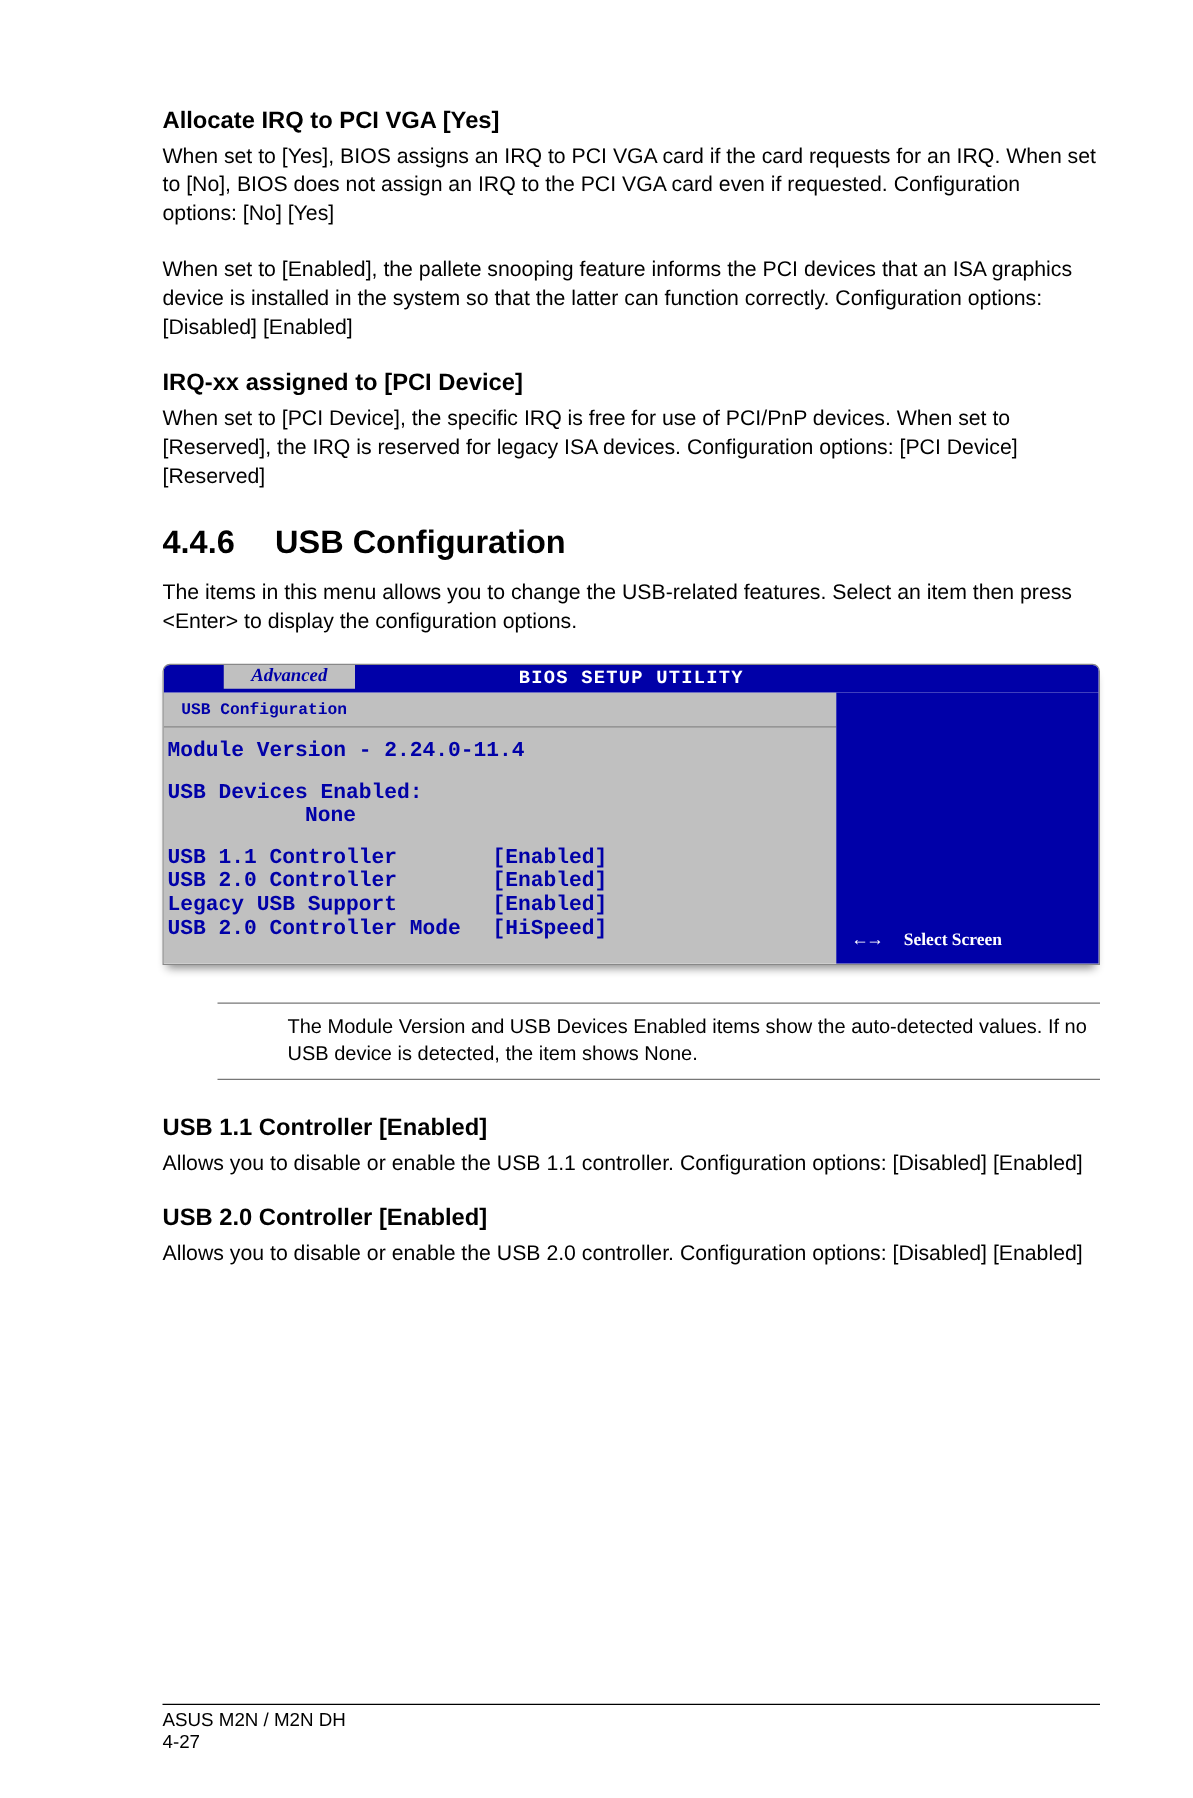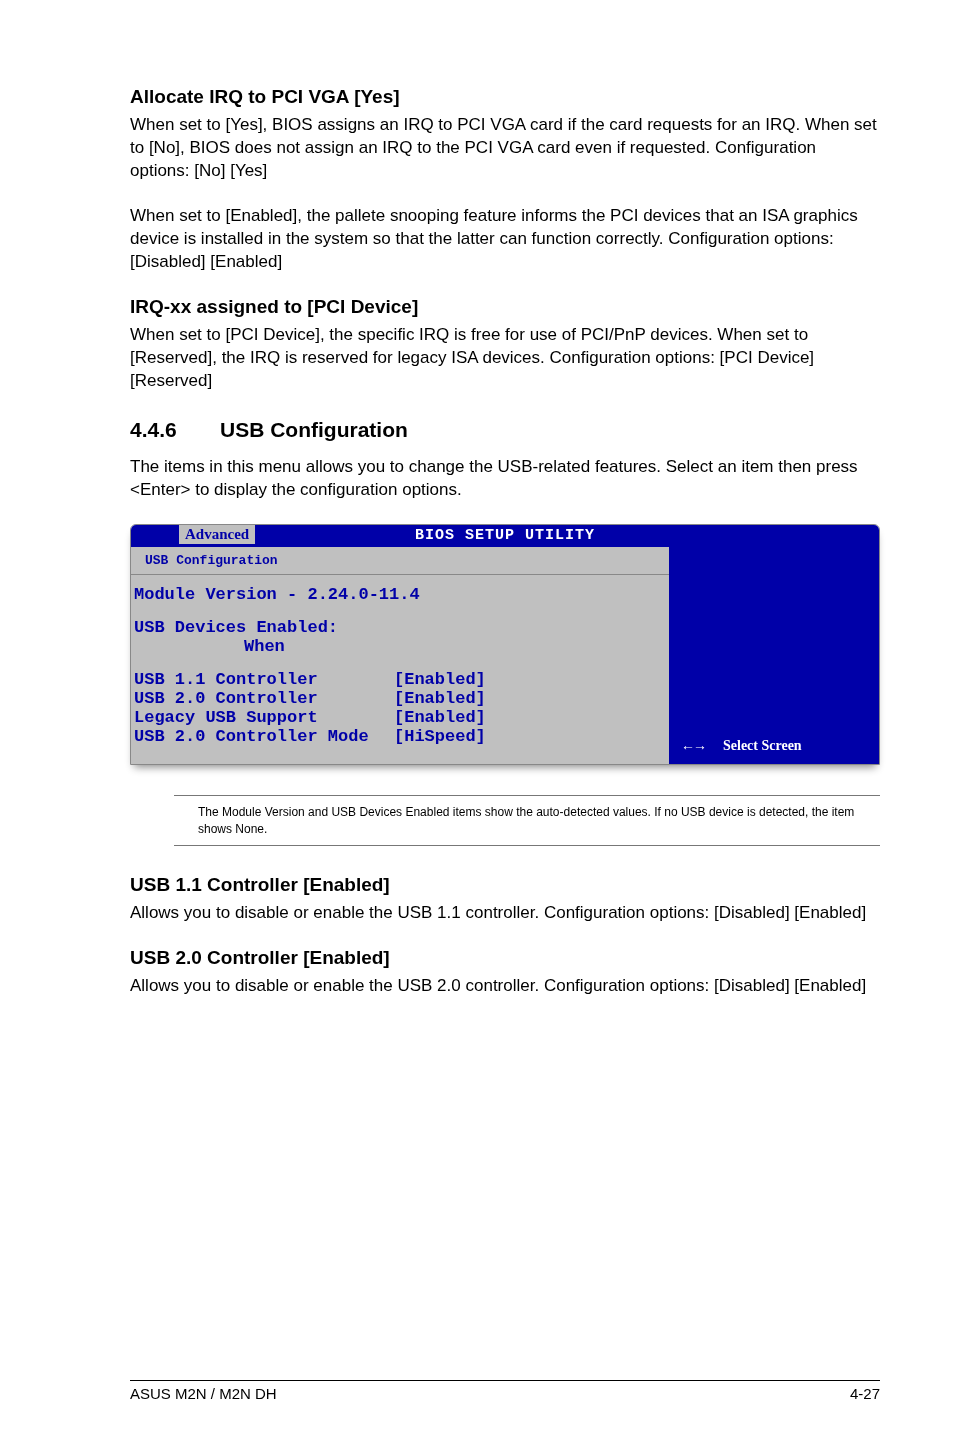--- a/index.html
+++ b/index.html
@@ -1,38 +1,38 @@
 <!DOCTYPE html>
 <html><head>
 <meta charset="utf-8">
 <style>
   * { margin:0; padding:0; box-sizing:border-box; }
   body { width:954px; height:1438px; font-family:Arial,Helvetica,sans-serif; color:#000; background:#fff; margin:0 auto; position:relative; }
   .page { padding:86px 74px 40px 130px; }
   h3.section-title { font-size:19px; font-weight:bold; margin-bottom:6px; }
   p.body { font-size:17px; line-height:1.35; margin-bottom:22px; }
-  h2.subsection { font-size:21px; font-weight:bold; margin:26px 0 14px 0; }
+  h2.subsection { font-size:26px; font-weight:bold; margin:26px 0 14px 0; }
   .subsection .num { display:inline-block; width:90px; }
   .bios-box { border:1px solid #888; border-radius:6px 6px 0 0; overflow:hidden; margin:10px 0 30px 0; box-shadow:0 6px 8px -4px #888; }
   .bios-header { background:#0000a8; height:22px; position:relative; }
-  .bios-tab { background:#c0c0c0; color:#0000a8; font-family:"Times New Roman",serif; font-weight:bold; font-size:15px; display:inline-block; padding:1px 6px; margin-left:48px; }
+  .bios-tab { background:#c0c0c0; color:#0000a8; font-family:"Times New Roman",serif; font-weight:bold; font-size:15px; display:inline-block; padding:1px 22px; margin-left:48px;font-style:italic; }
   .bios-header-title { position:absolute; left:50%; top:2px; transform:translateX(-50%); color:#fff; font-family:"Courier New",monospace; font-weight:bold; font-size:15px; letter-spacing:1px; }
   .bios-body { display:flex; }
   .bios-left { flex:1; background:#c0c0c0; padding:0; }
   .bios-section-title { font-family:"Courier New",monospace; font-weight:bold; font-size:13px; padding:6px 14px; border-bottom:1px solid #888; color:#0000a8; }
   .bios-inner { padding:10px 14px 18px 3px; font-family:"Courier New",monospace; font-weight:bold; font-size:17px; color:#0000a8; }
   .bios-row { display:flex; }
   .bios-label { width:260px; }
   .bios-val { }
   .bios-gap { height:14px; }
   .bios-right { width:210px; background:#0000a8; color:#fff; display:flex; align-items:flex-end; padding:0 0 10px 12px; font-family:"Times New Roman",serif; font-weight:bold; font-size:14px; }
   .bios-right .arrow { color:#fff; margin-right:18px; letter-spacing:-2px; }
   .note-block { border-top:1px solid #777; border-bottom:1px solid #777; display:flex; align-items:center; padding:8px 0; margin:0 0 28px 44px; gap:24px; }
-  .note-text { font-size:12px; line-height:1.35; }
-  .footer { position:absolute; bottom:36px; left:130px; right:74px; border-top:1px solid #000; padding-top:4px; display:flex; justify-content:space-between; font-size:15px; }
+  .note-text { font-size:16px; line-height:1.35;margin-left:32px; }
+  .footer { position:absolute; bottom:36px; left:130px; right:74px; border-top:1px solid #000; padding-top:4px; display:flex; justify-content:flex-start; font-size:15px;flex-direction:column; }
 </style>
 </head>
 <body>
 
 <div class="page">
 
   <h3 class="section-title">Allocate IRQ to PCI VGA [Yes]</h3>
   <p class="body">When set to [Yes], BIOS assigns an IRQ to PCI VGA card if the card requests for an IRQ. When set to [No], BIOS does not assign an IRQ to the PCI VGA card even if requested. Configuration options: [No] [Yes]</p>
 
   <p class="body">When set to [Enabled], the pallete snooping feature informs the PCI devices that an ISA graphics device is installed in the system so that the latter can function correctly. Configuration options: [Disabled] [Enabled]</p>
@@ -50,21 +50,21 @@
       <span class="bios-header-title">BIOS SETUP UTILITY</span>
       <span class="bios-tab">Advanced</span>
     </div>
     <div class="bios-body">
       <div class="bios-left">
         <div class="bios-section-title">USB Configuration</div>
         <div class="bios-inner">
           <div>Module Version - 2.24.0-11.4</div>
           <div class="bios-gap"></div>
           <div>USB Devices Enabled:</div>
-          <div style="padding-left:110px;">When</div>
+          <div style="padding-left:110px;">None</div>
           <div class="bios-gap"></div>
           <div class="bios-row">
             <span class="bios-label">USB 1.1 Controller</span>
             <span class="bios-val">[Enabled]</span>
           </div>
           <div class="bios-row">
             <span class="bios-label">USB 2.0 Controller</span>
             <span class="bios-val">[Enabled]</span>
           </div>
           <div class="bios-row">

